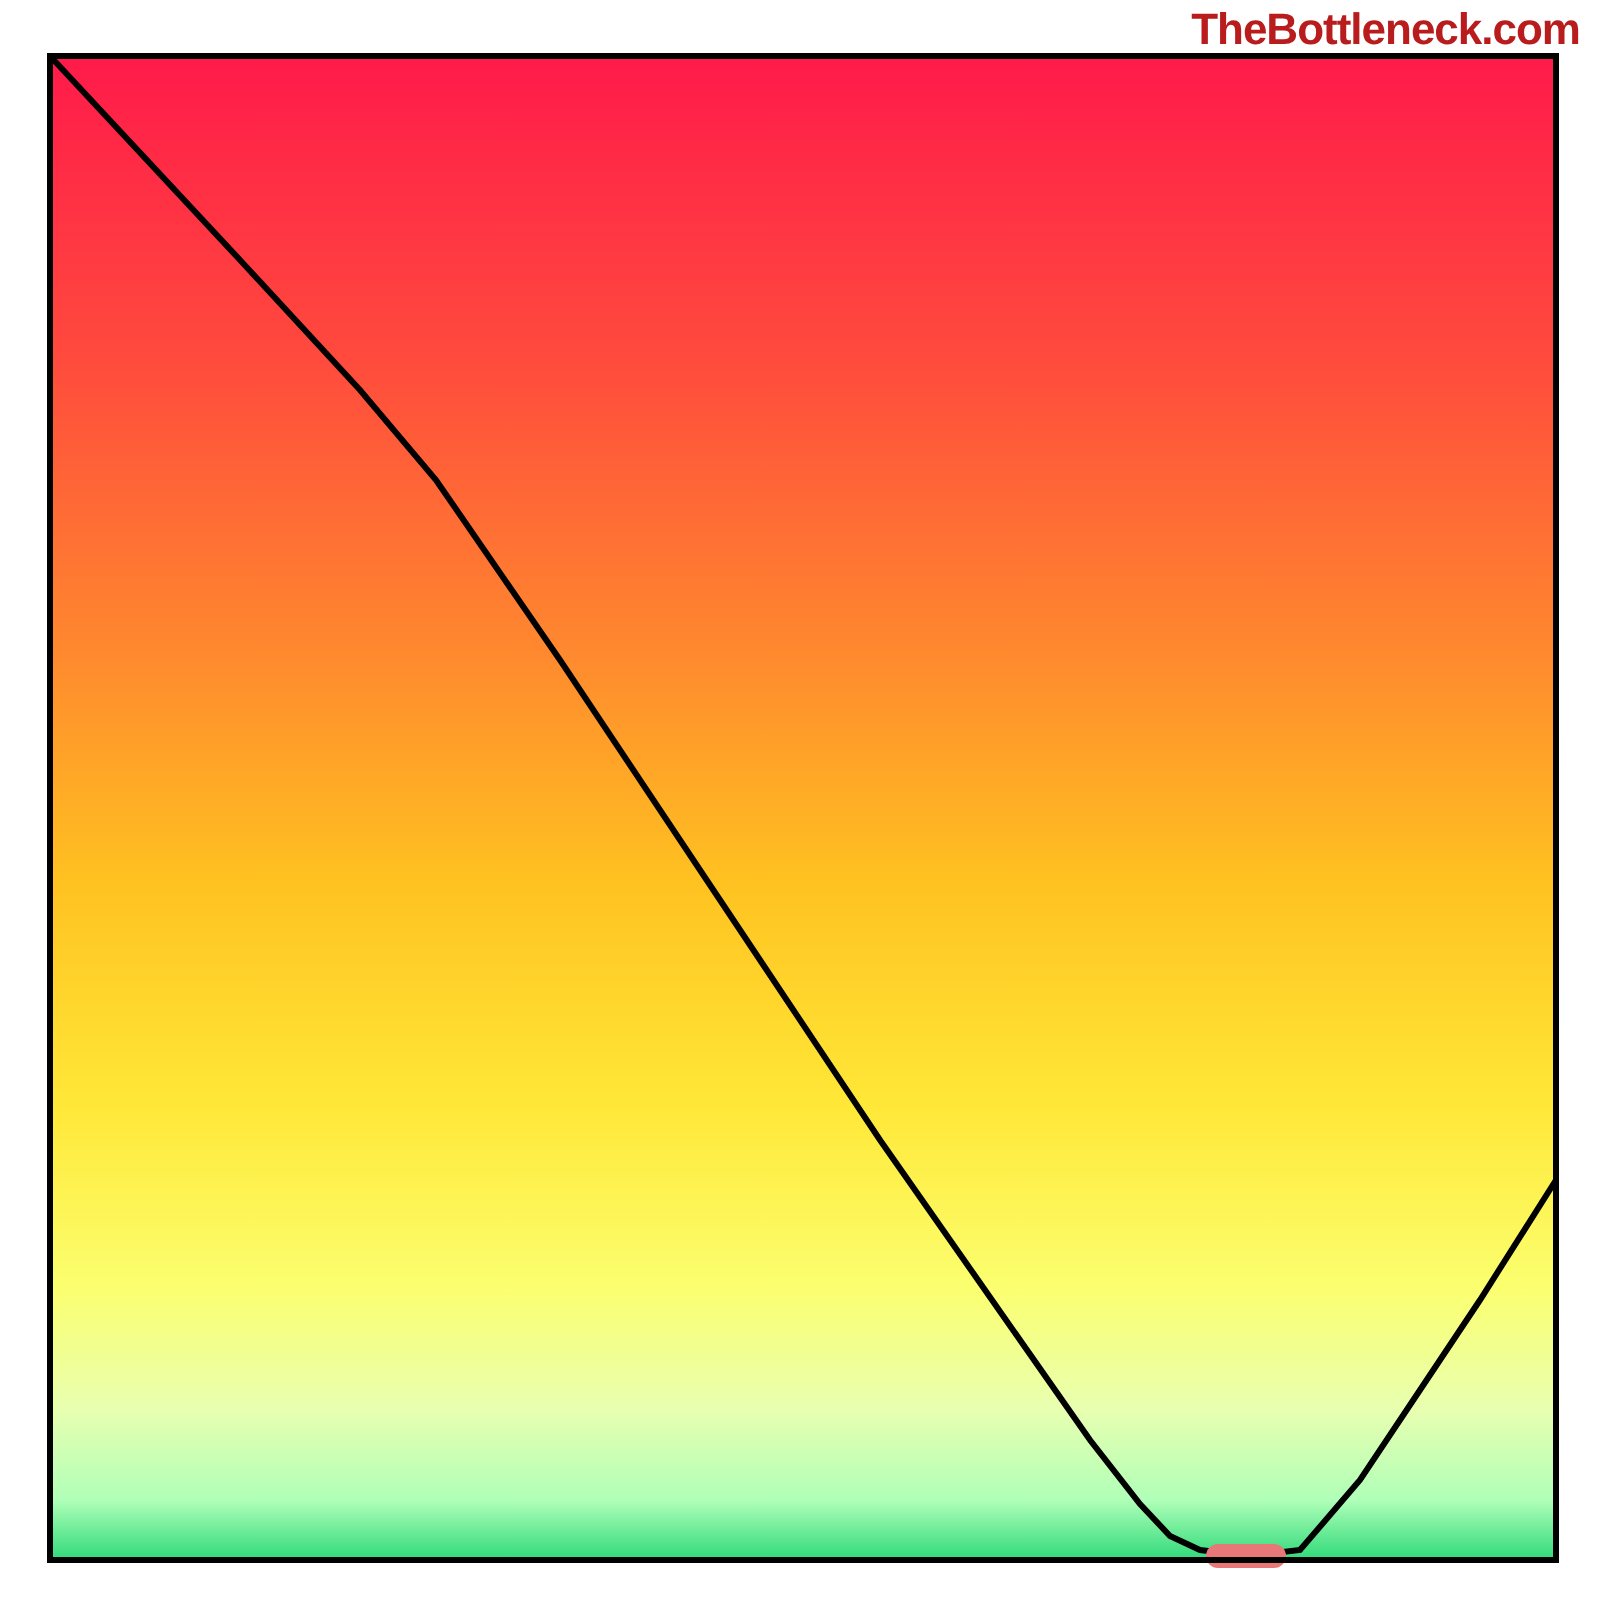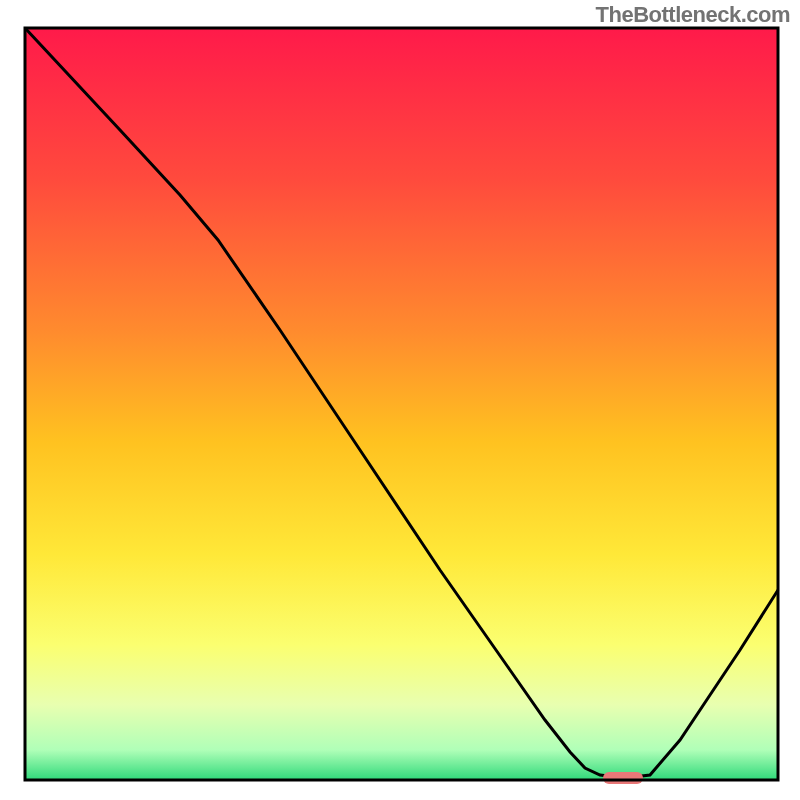--- a/index.html
+++ b/index.html
@@ -14,21 +14,21 @@
     position: relative;
     width: 800px;
     height: 800px;
   }
   .watermark {
     position: absolute;
     top: 2px;
     right: 10px;
     font-size: 22px;
     font-weight: bold;
-    color: #737373;
+    color: #b91c1c;
     letter-spacing: -0.5px;
     z-index: 10;
   }
   svg.chart {
     position: absolute;
     top: 0;
     left: 0;
   }
 </style>
 </head>

